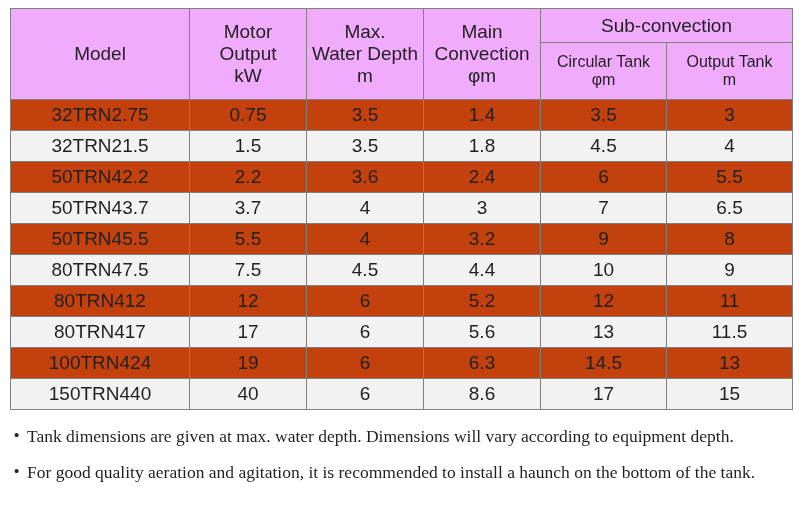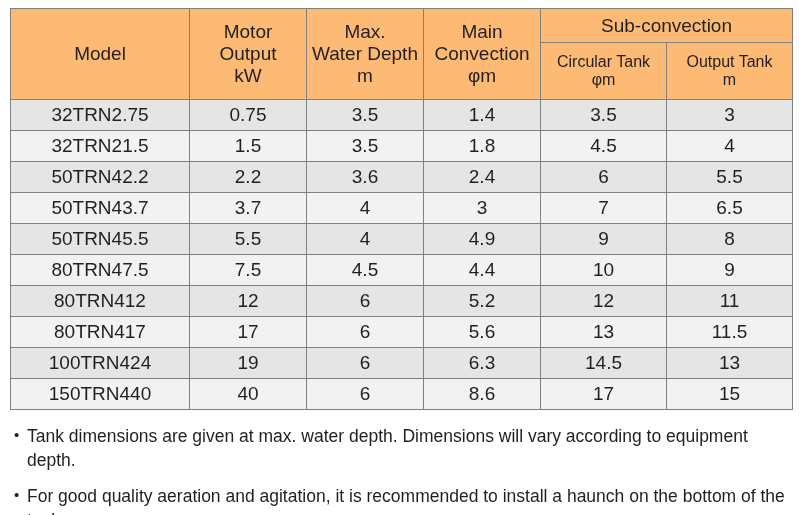--- a/index.html
+++ b/index.html
@@ -28,21 +28,21 @@
     font-size: 19px;
   }
   table.spec th, table.spec td {
     border: 1px solid #808080;
     text-align: center;
     vertical-align: middle;
     padding: 0;
     line-height: 1.16;
   }
   thead th {
-    background: #fdba74;
+    background: #f0abfc;
     font-weight: normal;
     color: #231f20;
     padding: 4px 2px;
   }
   th.model-head {
     width: 178px;
     height: 90px;
   }
   th.motor-head, th.depth-head, th.main-head {
     width: 116px;
@@ -54,21 +54,21 @@
   th.sub-col {
     width: 128px;
     font-size: 16px;
     padding: 3px 2px 5px 2px;
   }
   th .hl {
     display: block;
   }
   tbody td {
     height: 30px;
-    background: #e5e5e5;
+    background: #c2410c;
   }
   tbody tr.alt td {
     background: #f2f2f2;
   }
   td.model-cell {
     font-size: 19px;
   }
   .notes {
     margin-top: 14px;
     padding-left: 4px;
@@ -83,20 +83,21 @@
   }
   .note .bullet {
     width: 13px;
     flex: 0 0 13px;
     font-size: 15px;
     line-height: 1.5;
     color: #231f20;
   }
   .note .note-text {
     flex: 1 1 auto;
+    font-family: Liberation Serif, serif;
   }
 </style>
 </head>
 <body>
 
 <div class="page">
 
   <table class="spec">
     <thead>
       <tr>
@@ -163,21 +164,21 @@
         <td>3.7</td>
         <td>4</td>
         <td>3</td>
         <td>7</td>
         <td>6.5</td>
       </tr>
       <tr>
         <td class="model-cell">50TRN45.5</td>
         <td>5.5</td>
         <td>4</td>
-        <td>4.9</td>
+        <td>3.2</td>
         <td>9</td>
         <td>8</td>
       </tr>
       <tr class="alt">
         <td class="model-cell">80TRN47.5</td>
         <td>7.5</td>
         <td>4.5</td>
         <td>4.4</td>
         <td>10</td>
         <td>9</td>

